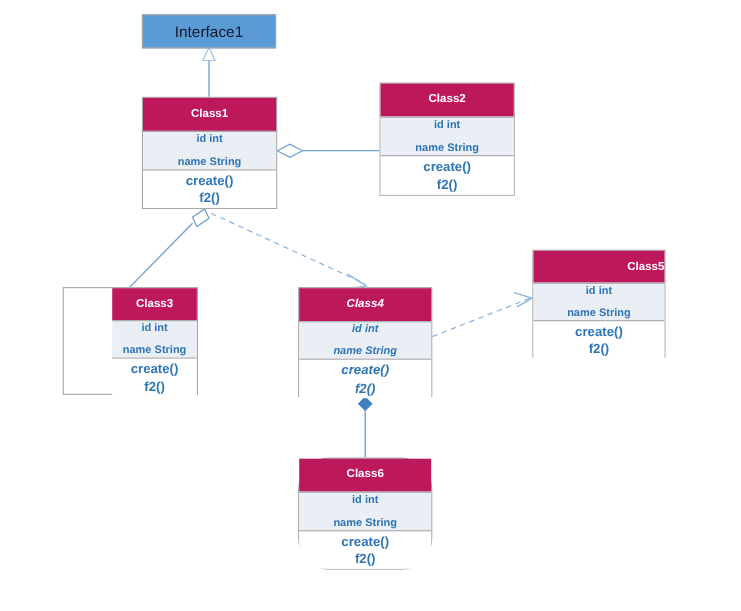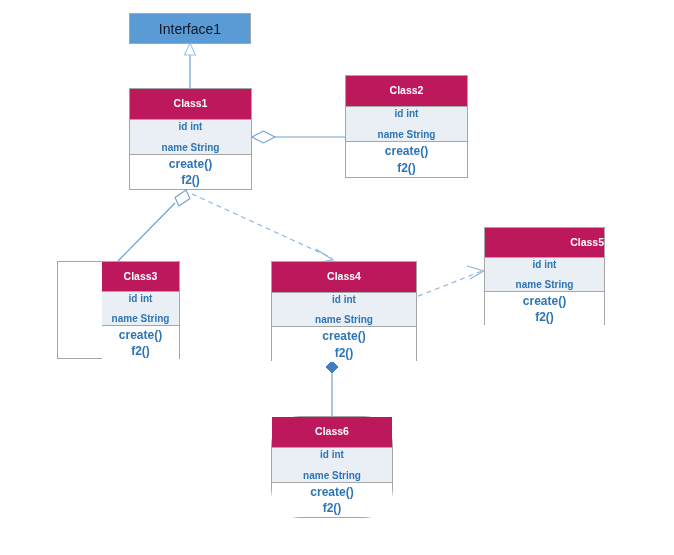--- a/index.html
+++ b/index.html
@@ -171,21 +171,21 @@
     <div class="node-attrs" style="height:34px;">
       <span class="attr-line">id int</span>
       <span class="attr-line">name String</span>
     </div>
     <div class="node-methods" style="height:35px;">
       <span class="method-line">create()</span>
       <span class="method-line">f2()</span>
     </div>
   </div>
 
-  <div class="node" style="left:271px; top:261px; width:146px; height:100px;">
+  <div class="node" style="left:271px; top:261px; width:122px; height:100px;font-style:italic;">
     <div class="node-header" style="height:30px;">
       <span>Class4</span>
     </div>
     <div class="node-attrs" style="height:34px;">
       <span class="attr-line">id int</span>
       <span class="attr-line">name String</span>
     </div>
     <div class="node-methods" style="height:36px;">
       <span class="method-line">create()</span>
       <span class="method-line">f2()</span>

